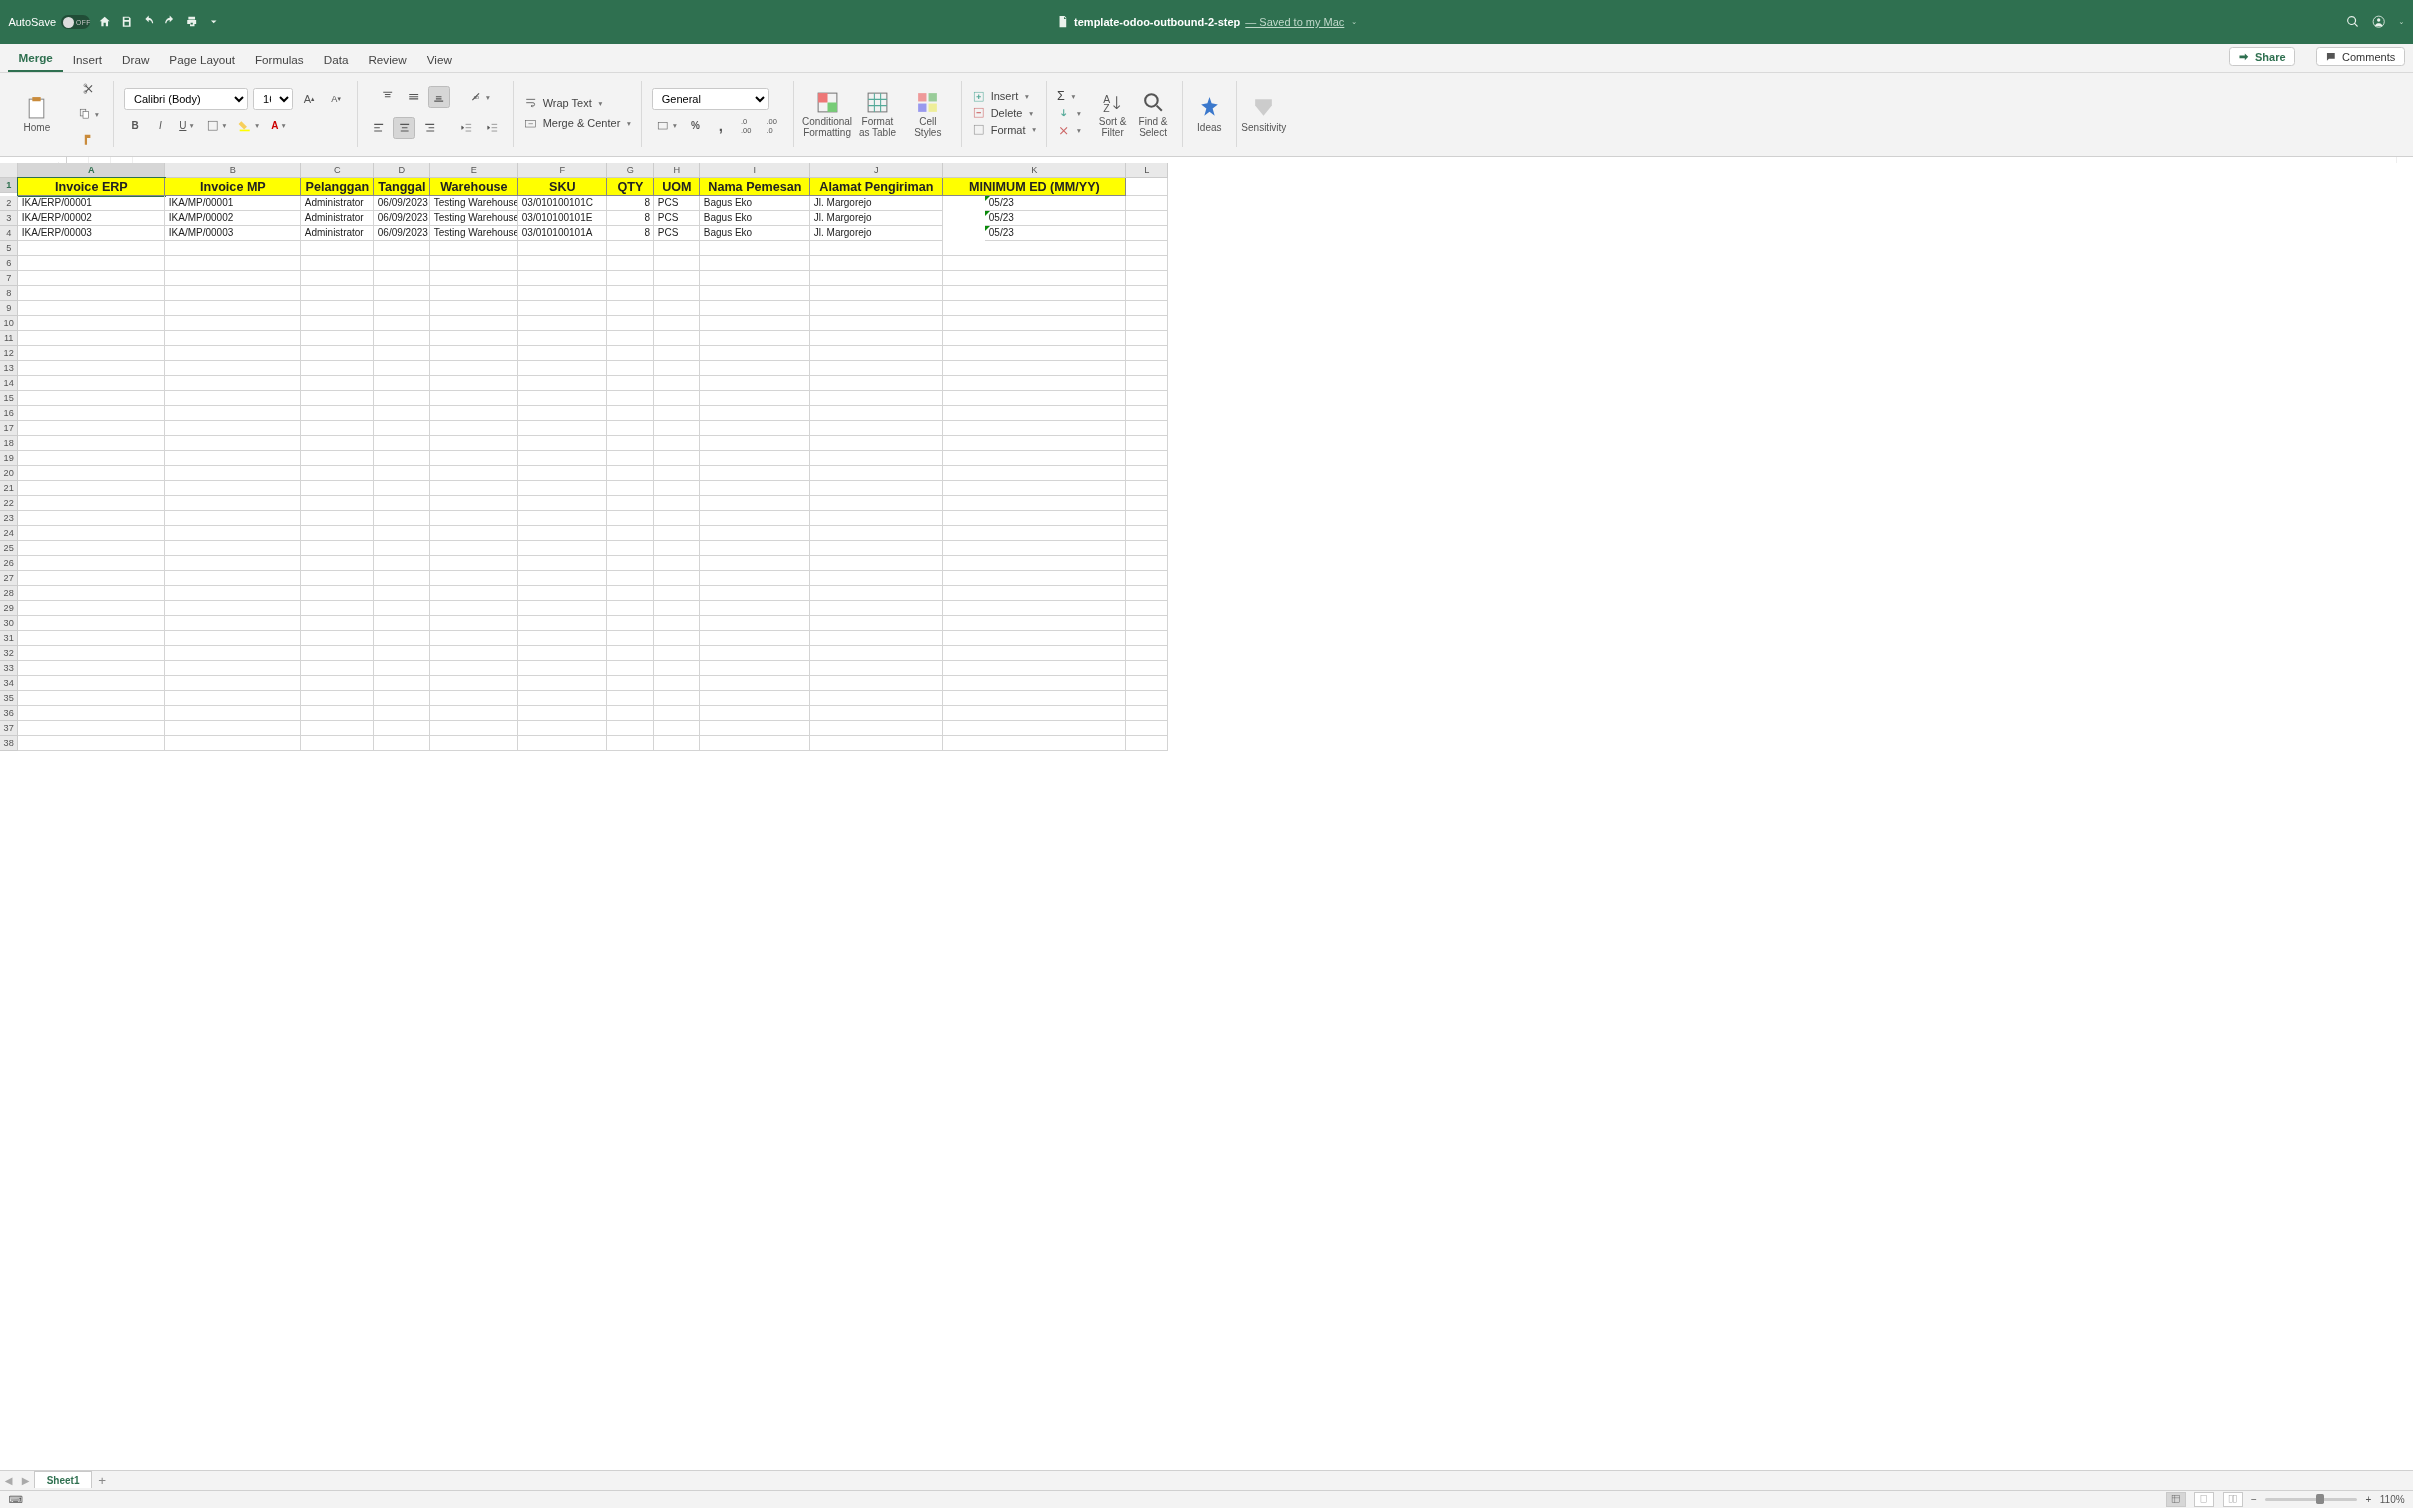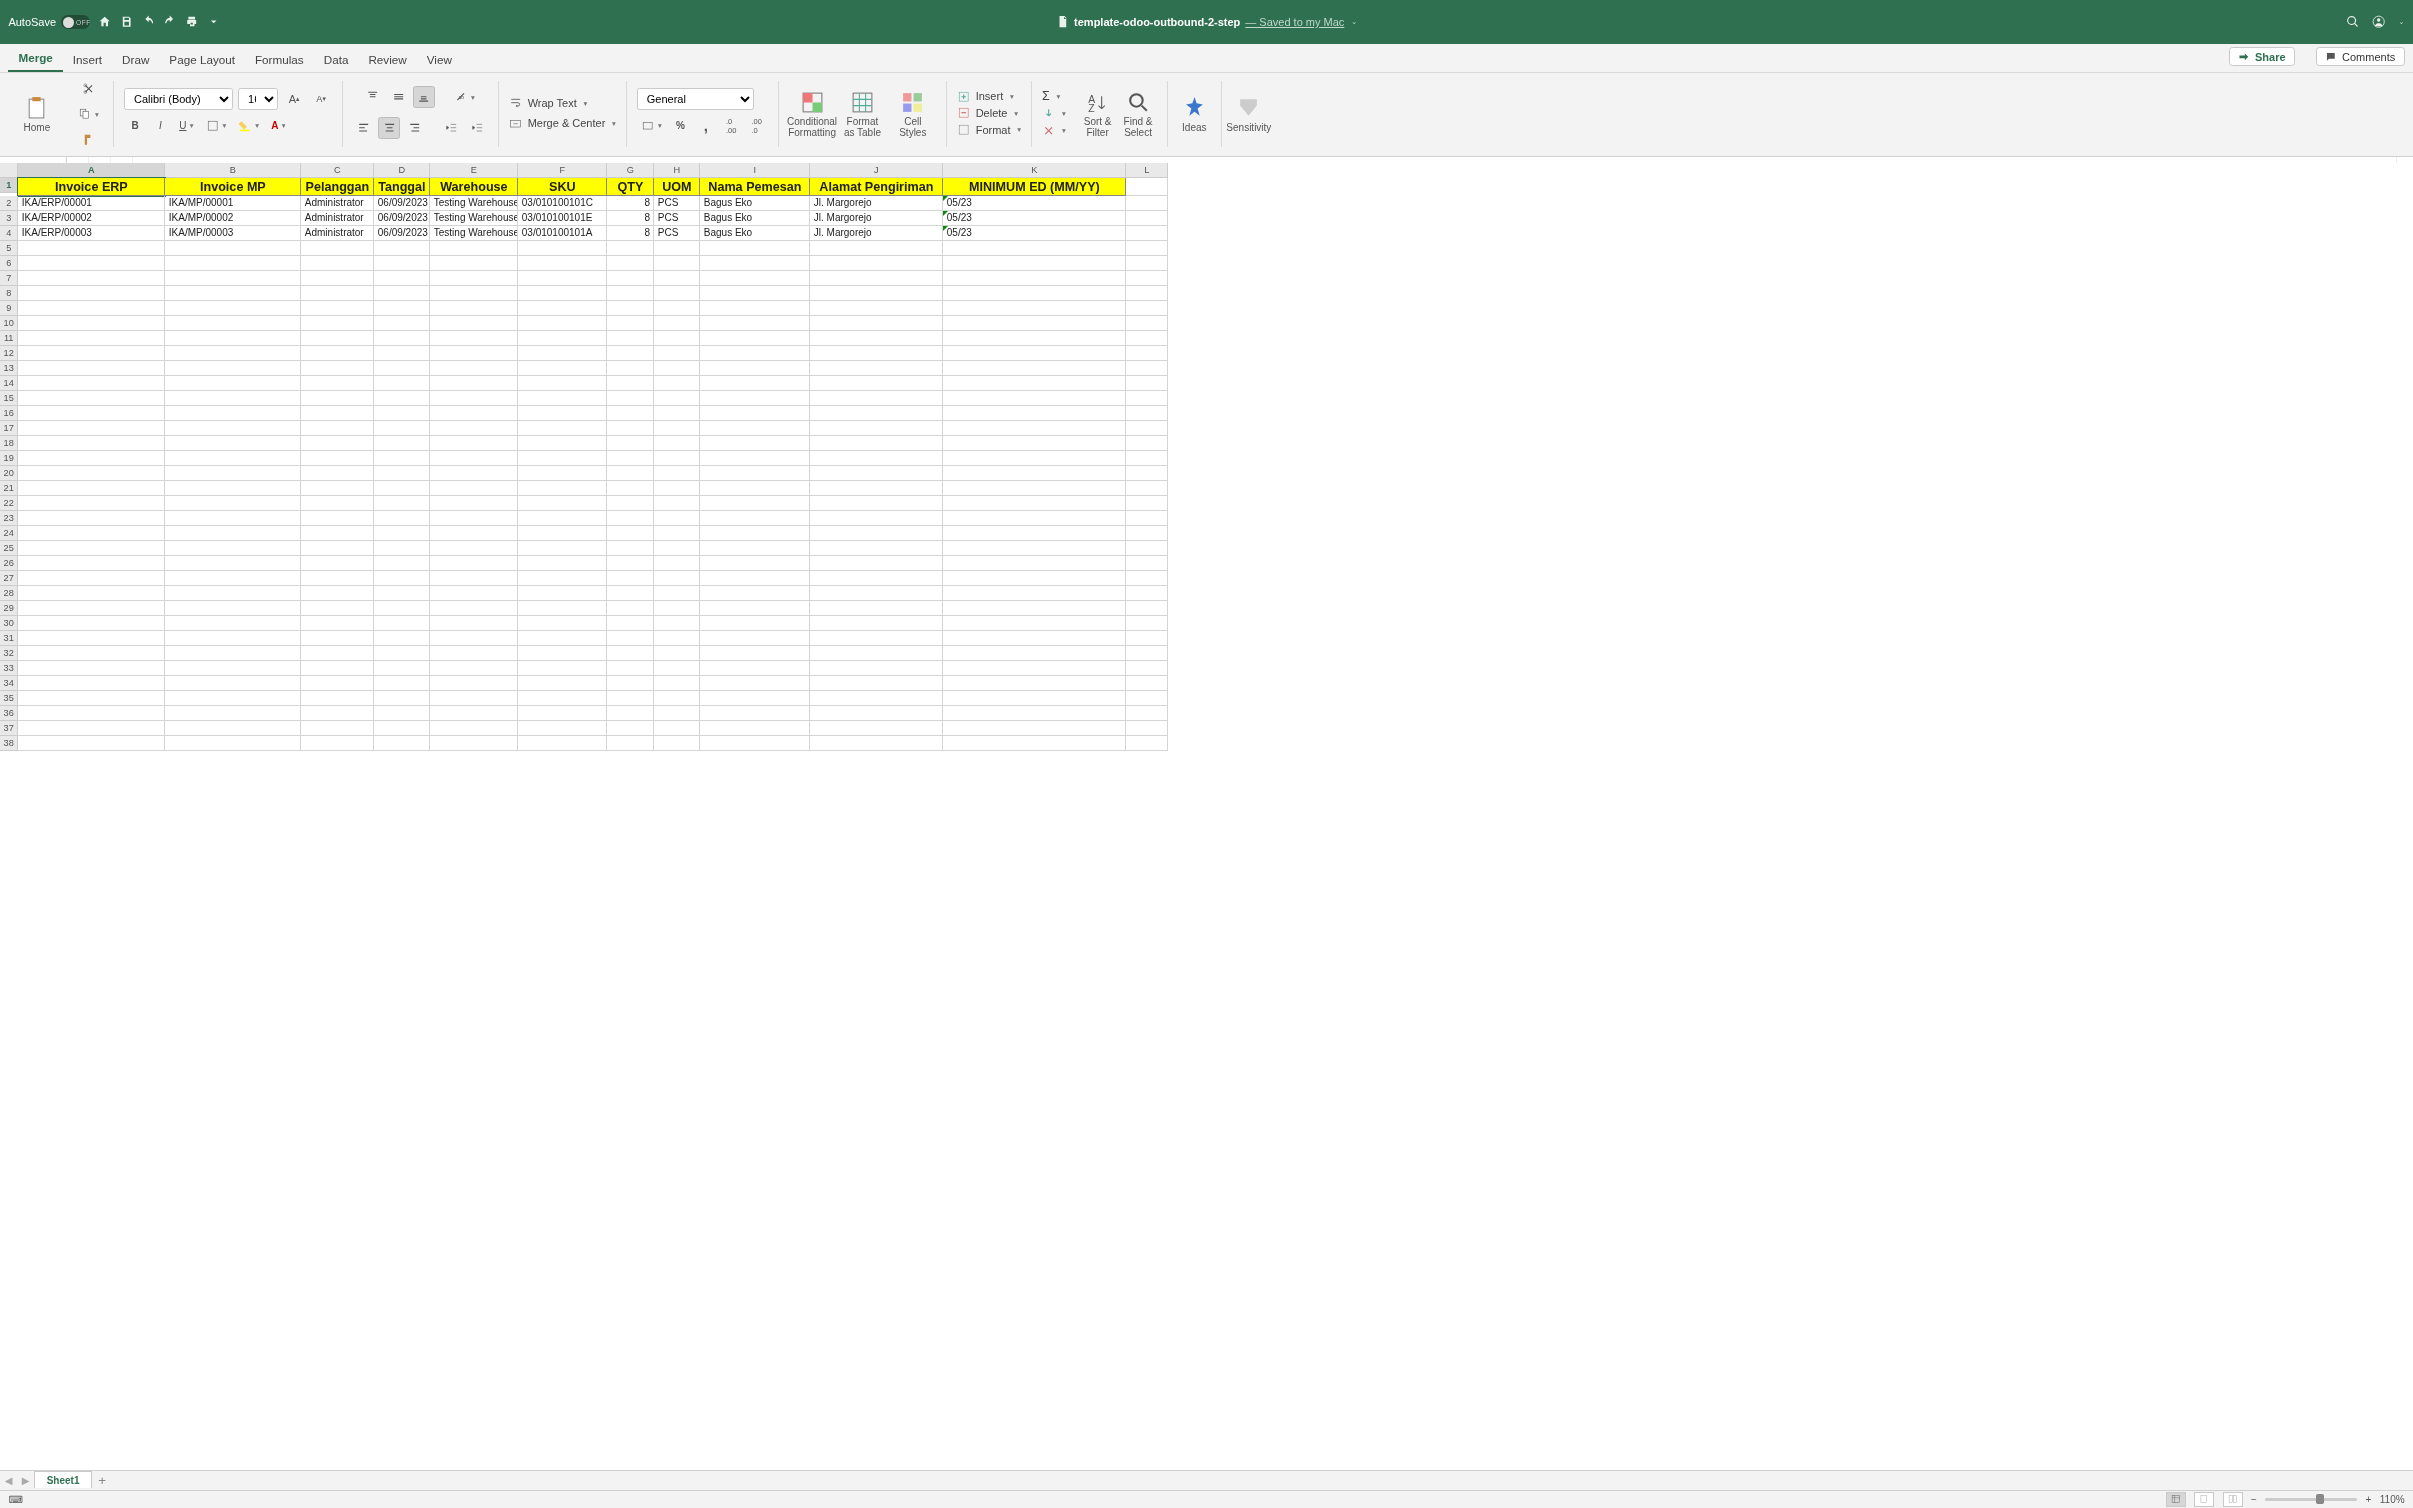--- a/index.html
+++ b/index.html
@@ -60,21 +60,21 @@
 
 .sheet-wrap { position: absolute; top: 163px; bottom: 39px; left: 0; right: 0; overflow: hidden; background: #fff; }
 .sheet { display: grid; grid-template-columns: 18.4px 147px 136px 73px 56px 88px 89px 47px 46px 110px 133px 183px 42px; font-size: 10px; color: #222; }
 .colhdr, .rowhdr, .corner { background: #e9e9e9; border-right: 0.8px solid #ccc; border-bottom: 0.8px solid #ccc; display: flex; align-items: center; justify-content: center; font-size: 9.2px; color: #555; height: 15px; }
 .colhdr.sel { background: #d6d6d6; color: #2f7050; font-weight: 600; border-bottom: 1.7px solid #2f7050; }
 .rowhdr.sel { background: #d6d6d6; color: #2f7050; font-weight: 600; border-right: 1.7px solid #2f7050; }
 .cell { border-right: 0.8px solid #d4d4d4; border-bottom: 0.8px solid #d4d4d4; padding: 0 3.4px; height: 14.2px; line-height: 14.2px; white-space: nowrap; overflow: hidden; }
 .cell.hdr { background: #ffff00; font-weight: 600; text-align: center; font-size: 12.6px; height: 18.4px; line-height: 18.4px; border-right: 0.8px solid #888; border-bottom: 0.8px solid #888; }
 .cell.selected { outline: 1.7px solid #2f7050; outline-offset: -0.8px; }
 .cell.r { text-align: right; }
-.cell.rel { position: relative; }
+.cell.rel { position: relative; margin-left: 42px; }
 .gmark { position: absolute; top: 0; left: 0; width: 0; height: 0; border-top: 5px solid #0a8a0a; border-right: 5px solid transparent; }
 
 
 .sheetbar { position: absolute; bottom: 18.4px; left: 0; right: 0; height: 20px; background: #f3f3f3; border-top: 0.8px solid #d0d0d0; display: flex; align-items: center; font-size: 10px; }
 .sheetbar .nav { width: 17px; text-align: center; color: #aaa; cursor: pointer; }
 .sheetbar .stab { background: #fff; border: 0.8px solid #c9c9c9; border-bottom: none; padding: 2.5px 11.7px; border-radius: 0 0 0 0; margin-top: -0.8px; font-weight: 600; color: #2f7050; }
 .sheetbar .add { width: 20px; text-align: center; color: #888; cursor: pointer; font-size: 13.4px; }
 
 
 .status { position: absolute; bottom: 0; left: 0; right: 0; height: 18.4px; background: #f3f3f3; border-top: 0.8px solid #d0d0d0; display: flex; align-items: center; font-size: 10px; color: #555; padding: 0 8.4px; }
@@ -209,21 +209,21 @@
     <span class="ibtn">
         <svg viewBox="0 0 24 24">
           <path d="M5 3h10v6H9v12H5z" fill="#c98b3b"></path>
         </svg>
       </span>
   </div>
   <div class="sep"></div>
 
   <div class="rgroup" style="flex-direction:column;align-items:flex-start;gap:5px">
     <div style="display:flex;gap:5px">
-      <select class="combo" style="width:109px"><option>Calibri (Body)</option></select>
+      <select class="combo" style="width:124px"><option>Calibri (Body)</option></select>
       <select class="combo" style="width:40px"><option>16</option></select>
       <span class="ibtn" style="font-size:11px">A<sup style="font-size:6.7px">▴</sup></span>
       <span class="ibtn" style="font-size:9.2px">A<sup style="font-size:6.7px">▾</sup></span>
     </div>
     <div class="btnrow">
       <span class="ibtn">
           <b>B</b>
         </span>
       <span class="ibtn">
           <i>I</i>

